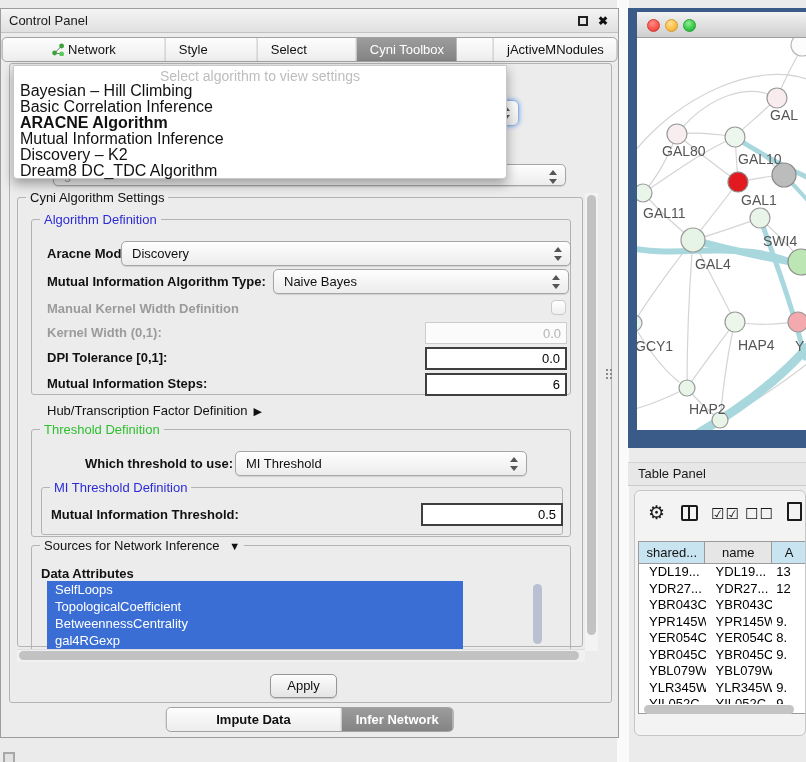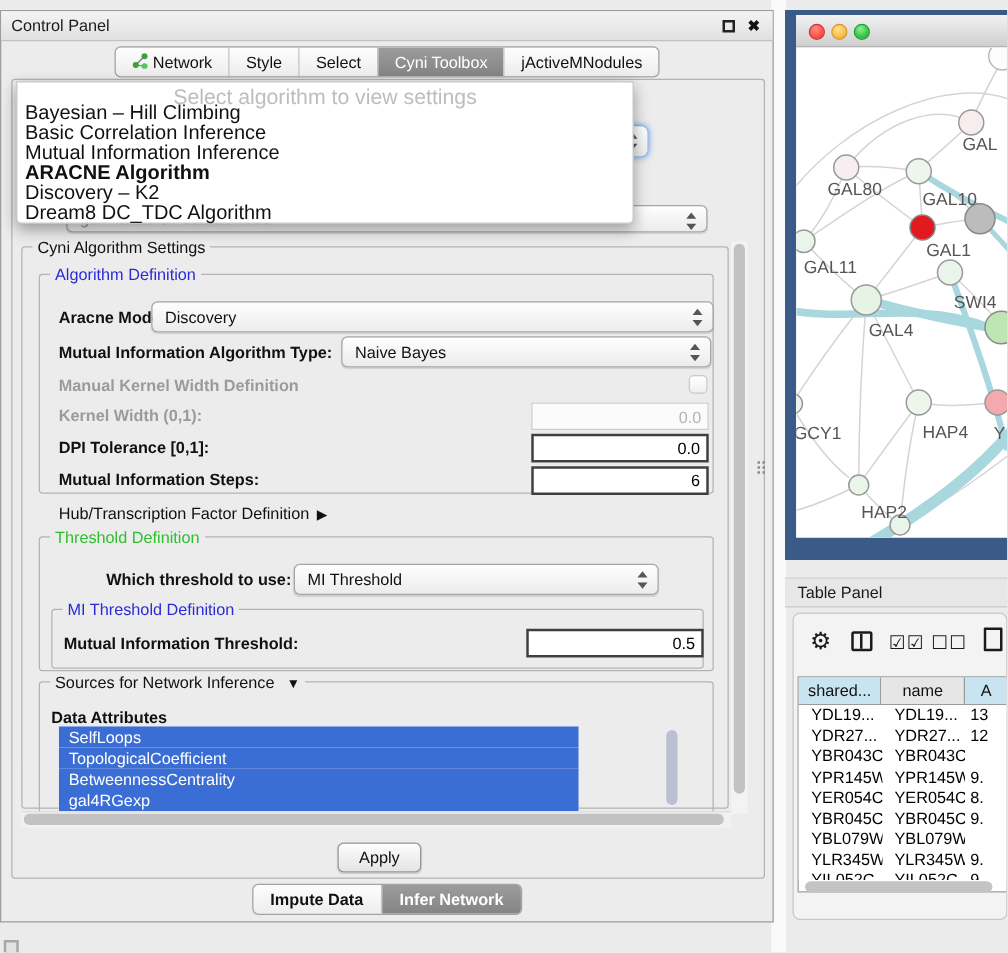--- a/index.html
+++ b/index.html
@@ -16,21 +16,21 @@
     display:flex; align-items:center; }
   .cp-title { font-size:13px; color:#1a1a1a; padding-left:8px; flex:1; }
   .win-btn { margin-right:10px; cursor:default; }
   .float-btn { width:10px; height:10px; border:2px solid #222; display:inline-block; }
   .close-btn { font-size:12px; font-weight:bold; color:#111; line-height:10px; }
 
   .seg { position:absolute; left:50%; transform:translateX(-50%); display:inline-flex;
     border:1px solid #a2a2a2; border-radius:5px; overflow:hidden;
     background:linear-gradient(#fdfdfd,#ededed); white-space:nowrap; }
   .seg .seg-item { padding:4px 13px; font-size:13px; color:#111; border-left:1px solid #c4c4c4;
-    display:flex; gap:4px; }
+    display:flex; align-items:center; gap:4px;margin-left:36px; }
   .seg .seg-item:first-child { border-left:none; }
   .seg .seg-item.active { background:linear-gradient(#9c9c9c,#848484); color:#fff; }
   .top-tabs { top:28px; }
   .bottom-tabs { top:698px; }
   .bottom-tabs .seg-item { font-weight:bold; padding:4px 14px; }
 
   .content-panel { position:absolute; left:8px; top:54px; width:603px; height:640px;
     border:1px solid #b3b3b3; border-radius:3px; background:#ececec; }
 
   
@@ -71,21 +71,21 @@
   .hbar-track { position:absolute; left:16px; top:640px; width:568px; height:13px; background:#f1f1f1; border-top:1px solid #dcdcdc; }
   .hbar-thumb { position:absolute; left:18px; top:642px; width:560px; height:9px; border-radius:5px; background:#c2c2c2; }
 
   .apply-btn { position:absolute; left:269px; top:665px; width:67px; height:24px;
     border:1px solid #969696; border-radius:5px; background:linear-gradient(#fdfdfd,#e4e4e4);
     box-shadow:0 1px 1px rgba(0,0,0,.15); font-size:13px; color:#111; text-align:center; line-height:22px; }
 
   
   .popup { position:absolute; left:13px; top:65px; width:494px; height:114px; background:#fff;
     border:1px solid #c8c8c8; border-radius:0 0 4px 4px; box-shadow:0 5px 12px rgba(0,0,0,.35); z-index:20; }
-  .popup-placeholder { font-size:17px; color:#bdbdbd; text-align:center; padding-top:2px; height:17px; }
+  .popup-placeholder { font-size:14px; color:#bdbdbd; text-align:center; padding-top:2px; height:17px; }
   .popup-item { font-size:16px; color:#111; line-height:16px; padding-left:6px; white-space:nowrap; }
   .popup-item.sel { font-weight:bold; }
   .combo-fragment { position:absolute; left:493px; top:100px; width:26px; height:26px; z-index:5;
     border:1px solid #8fb4e6; border-radius:6px; background:linear-gradient(#fefefe,#ececec);
     box-shadow:0 0 5px rgba(90,150,230,.9); }
   .table-combo { left:52px; top:155px; width:513px; height:22px; line-height:20px; color:#9a9a9a; }
 
   .split-handle { position:absolute; left:605px; top:368px; width:8px; height:11px; }
   .split-handle::before { content:""; position:absolute; left:1px; top:1px; width:2px; height:2px; background:#8a8a8a;
     box-shadow:4px 0 #8a8a8a, 0 4px #8a8a8a, 4px 4px #8a8a8a, 0 8px #8a8a8a, 4px 8px #8a8a8a; }
@@ -267,22 +267,22 @@
           <span>Infer Network</span>
         </span>
       </div>
   </section>
 
   <div class="popup">
     <div class="popup-placeholder">Select algorithm to view settings</div>
     <div id="popup-list">
         <div class="popup-item">Bayesian – Hill Climbing</div>
         <div class="popup-item">Basic Correlation Inference</div>
+        <div class="popup-item sel">ARACNE Algorithm</div>
         <div class="popup-item">Mutual Information Inference</div>
-        <div class="popup-item sel">ARACNE Algorithm</div>
         <div class="popup-item">Discovery – K2</div>
         <div class="popup-item">Dream8 DC_TDC Algorithm</div>
       </div>
   </div>
   <div class="combo-fragment">
     <span class="arrows">
         <i class="up"></i>
         <i class="dn"></i>
       </span>
   </div>

